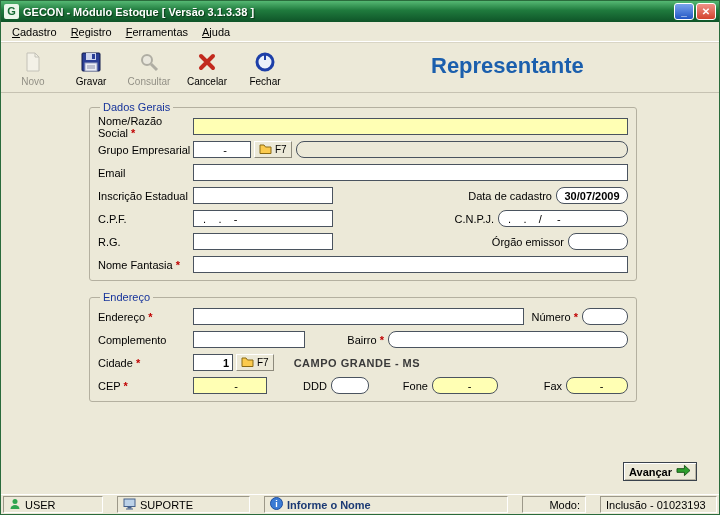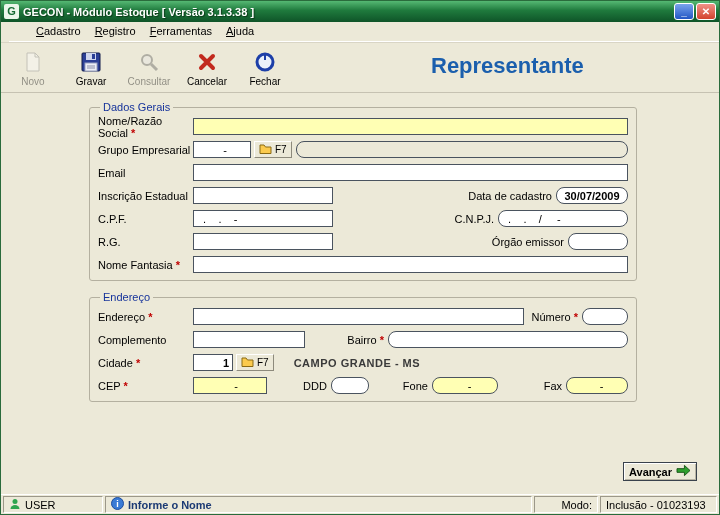--- a/index.html
+++ b/index.html
@@ -9,21 +9,21 @@
   
   .titlebar { height:21px; flex:0 0 21px; background:linear-gradient(to bottom,#55b873,#1f7a3d 45%,#0e5428); display:flex; align-items:center; padding:0 3px; gap:4px; }
   .title-icon { width:15px; height:15px; background:#eaf6ea; color:#156a33; font-weight:bold; font-size:11px; line-height:15px; text-align:center; border-radius:2px; flex:0 0 15px; }
   .title-text { color:#fff; font-weight:bold; font-size:11px; flex:1; text-shadow:1px 1px 1px #0a3a18; white-space:nowrap; }
   .win-buttons { display:flex; gap:2px; }
   .win-btn { width:20px; height:17px; border-radius:3px; color:#fff; font-size:10px; display:flex; align-items:center; justify-content:center; border:1px solid #fff; cursor:default; }
   .win-btn.min { background:linear-gradient(#7aa4ec,#2256c4); font-weight:bold; }
   .win-btn.close { background:linear-gradient(#f09186,#d3432f); font-weight:bold; }
 
   
-  .menubar { height:20px; flex:0 0 20px; display:flex; align-items:flex-start; padding-left:20px; border-bottom:1px solid #ffffff;margin-left:8px; }
+  .menubar { height:20px; flex:0 0 20px; display:flex; align-items:center; padding-left:4px; border-bottom:1px solid #ffffff; }
   .menu-item { font-size:11px; padding:3px 7px; cursor:default; }
   .menu-item::first-letter { text-decoration:underline; }
 
   
   .toolbar { height:51px; flex:0 0 51px; position:relative; display:flex; align-items:flex-start; padding:3px 0 0 8px; gap:10px; border-top:1px solid #d9d5c5; border-bottom:1px solid #c6c2b2; }
   .tb-btn { width:48px; height:45px; display:flex; flex-direction:column; align-items:center; justify-content:center; gap:1px; font-size:10px; color:#000; cursor:default; }
   .tb-btn.disabled { opacity:.4; filter:grayscale(1); }
   .page-title { position:absolute; left:430px; top:10px; font-size:22px; font-weight:bold; color:#1b5fad; }
 
   
@@ -47,21 +47,21 @@
   .w40 { width:40px; } .w74 { width:74px; } .w38 { width:38px; } .w66 { width:66px; } .w62 { width:62px; }
   .f7-btn { height:17px; display:flex; align-items:center; gap:3px; padding:0 4px; margin-left:3px; background:#ece9d8; border:1px solid #8d8a7c; border-top-color:#fff; border-left-color:#fff; font-size:10px; font-weight:normal; cursor:default; }
   .city-name { font-weight:bold; color:#3a3a3a; margin-left:20px; letter-spacing:.5px; }
   .ml-auto { margin-left:auto; }
   .ml4 { margin-left:4px;border-radius:8px; } .ml8 { margin-left:8px; }
   .ml36 { margin-left:36px; } .ml34 { margin-left:34px; }
 
   .avancar { position:absolute; left:622px; top:369px; width:74px; height:19px; background:#ece9d8; border:1px solid #39424c; box-shadow:inset 1px 1px 0 #fff, inset -1px -1px 0 #b9b5a5; display:flex; align-items:center; justify-content:center; gap:4px; font-size:11px; font-weight:bold; cursor:default; }
 
   
-  .statusbar { height:20px; flex:0 0 20px; display:flex; gap:2px; padding:1px 2px; background:#ece9d8; border-top:1px solid #fff; }
+  .statusbar { height:20px; flex:0 0 20px; display:flex; gap:14px; padding:1px 2px; background:#ece9d8; border-top:1px solid #fff; }
   .sb { border:1px solid; border-color:#9c9889 #ffffff #ffffff #9c9889; display:flex; align-items:center; gap:4px; padding:0 5px; font-size:11px; white-space:nowrap; }
   .sb-user { width:100px; }
   .sb-suporte { width:133px; }
   .sb-msg { flex:1; font-weight:bold; color:#1c3a74; }
   .sb-modo { width:64px; justify-content:flex-end; }
   .sb-incl { width:117px; }
 </style>
 </head>
 <body>
 
@@ -242,20 +242,28 @@
   </div>
 
   <div class="statusbar">
     <div class="sb sb-user">
       <span><svg width="12" height="12" viewBox="0 0 12 12">
             <circle cx="6" cy="3.5" r="2.5" fill="#2ea44f"></circle>
             <path d="M1.5 11 a4.5 4 0 0 1 9 0 z" fill="#2ea44f"></path>
           </svg></span>
       <span>USER</span>
     </div>
+    <div class="sb sb-suporte">
+      <span><svg width="13" height="12" viewBox="0 0 13 12">
+            <rect x="1" y="1" width="11" height="7.5" fill="#bcd2e8" stroke="#45608a"></rect>
+            <rect x="4.5" y="9" width="4" height="1.5" fill="#45608a"></rect>
+            <rect x="3" y="10.5" width="7" height="1" fill="#45608a"></rect>
+          </svg></span>
+      <span>SUPORTE</span>
+    </div>
     <div class="sb sb-msg">
       <span><svg width="13" height="13" viewBox="0 0 13 13">
             <circle cx="6.5" cy="6.5" r="6" fill="#3a7bd5" stroke="#1d4d9e"></circle>
             <text x="6.5" y="10" text-anchor="middle" font-size="9" font-weight="bold" fill="#ffffff" font-family="Liberation Serif, serif">i</text>
           </svg></span>
       <span>Informe o Nome</span>
     </div>
     <div class="sb sb-modo">
       <span>Modo:</span>
     </div>

